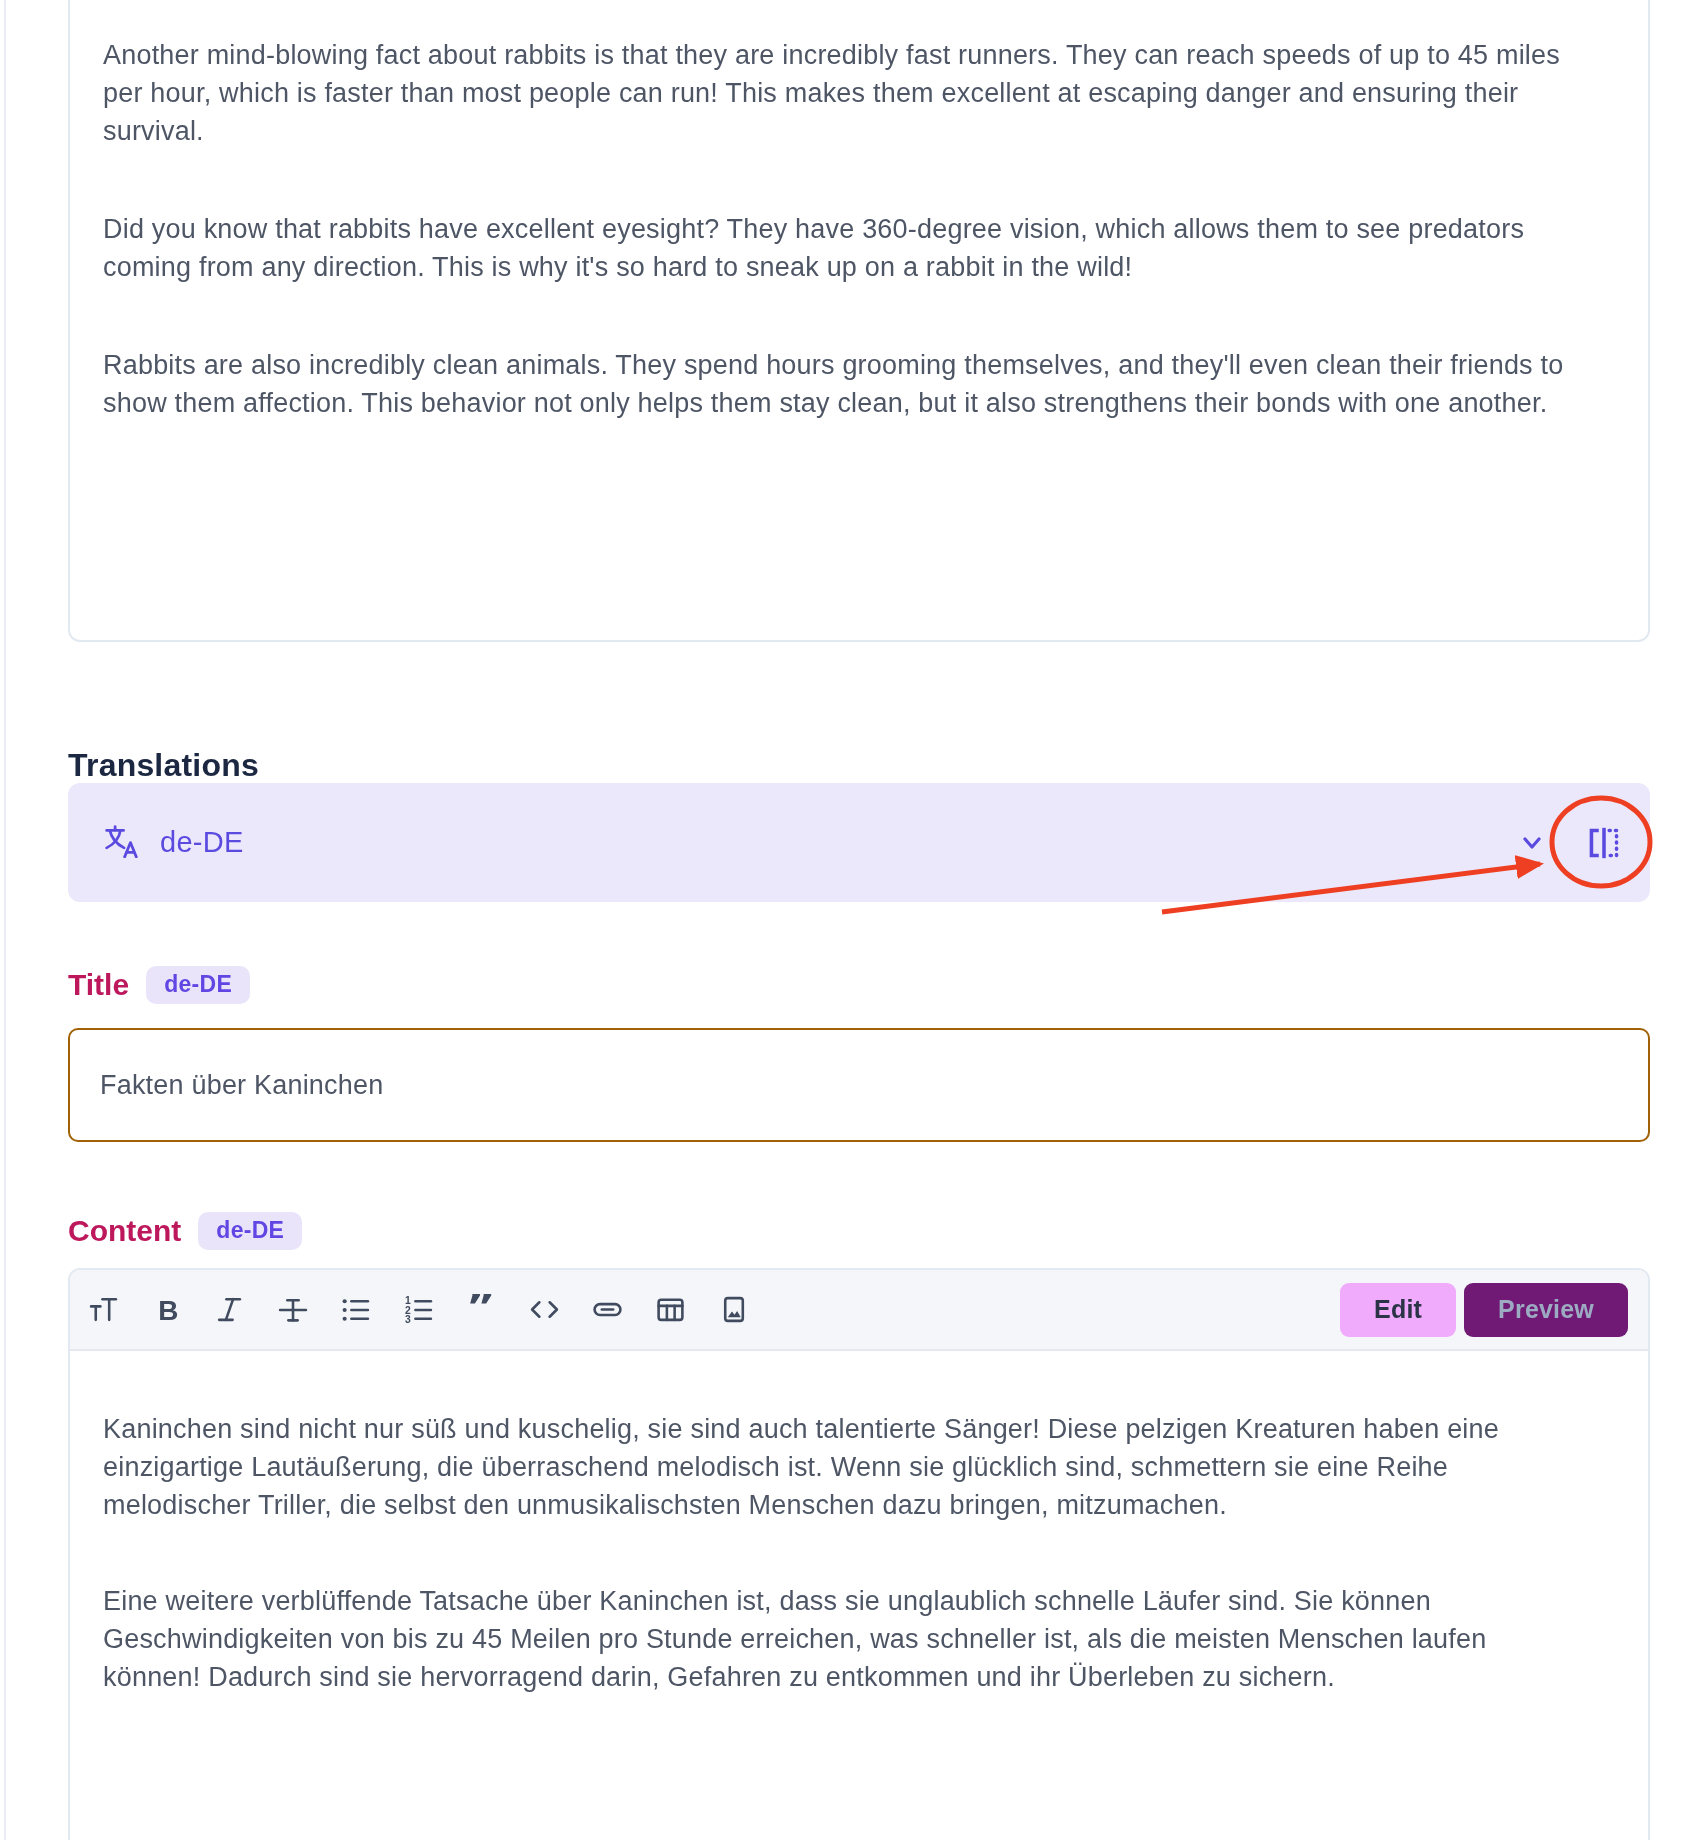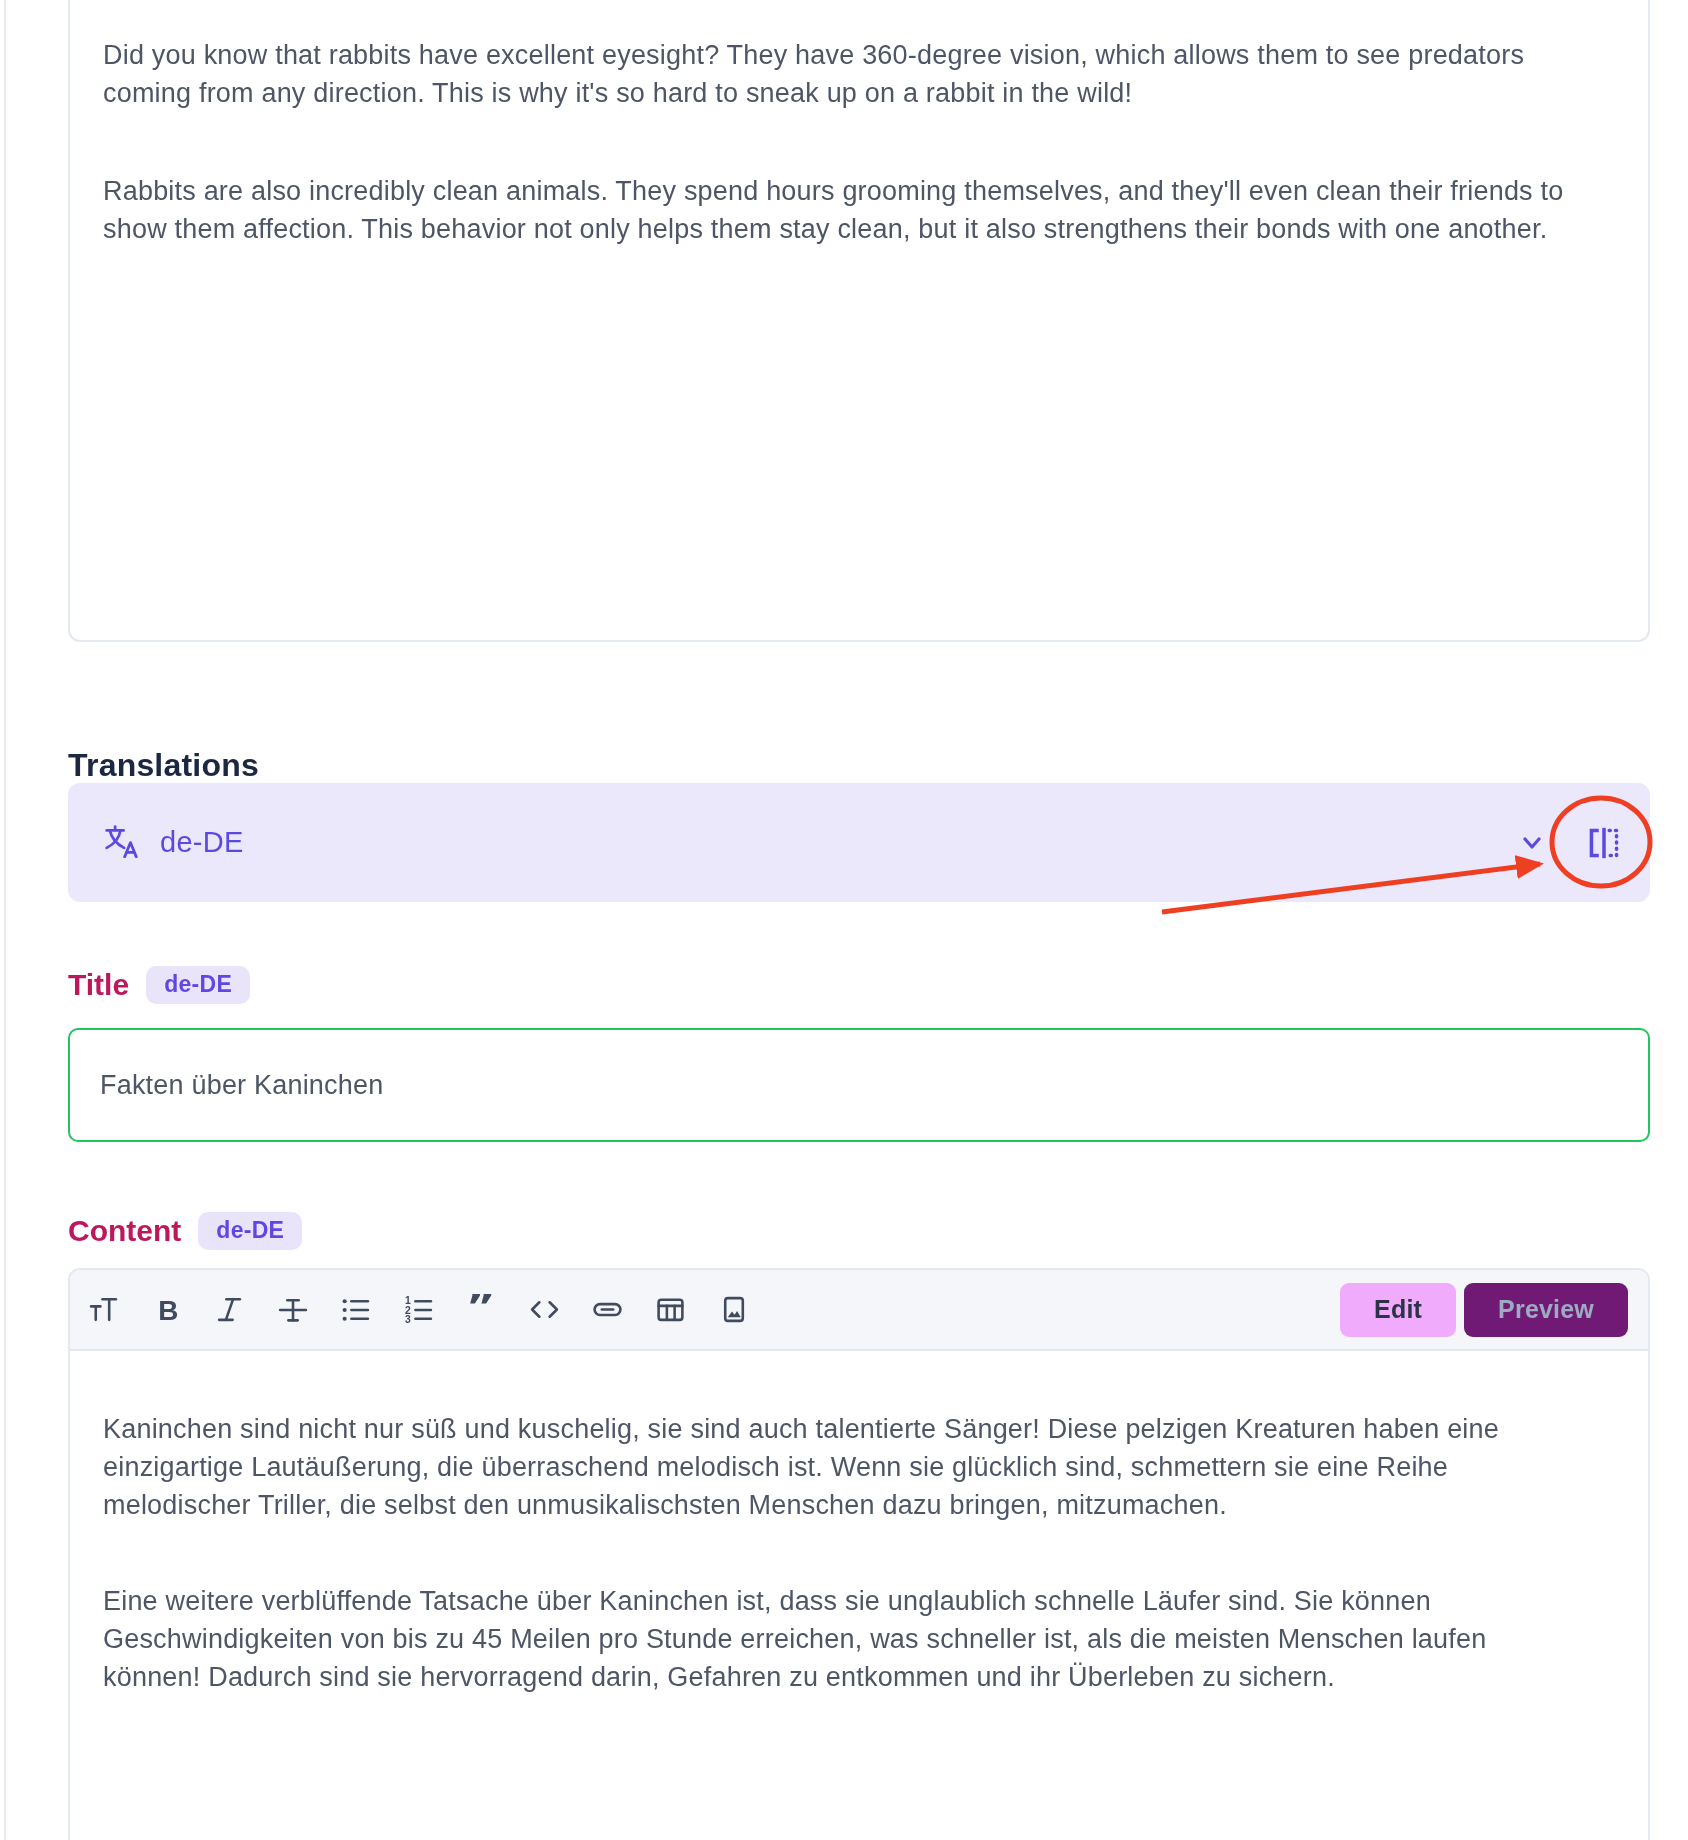--- a/index.html
+++ b/index.html
@@ -57,21 +57,21 @@
     width: 48px; height: 48px; display: flex; align-items: center; justify-content: center;
     cursor: pointer; background: transparent; border: none;
   }
   
   .annotation-circle { position: absolute; left: 1545px; top: 791px; width: 112px; height: 103px; pointer-events: none; }
   .annotation-arrow  { position: absolute; left: 1150px; top: 848px; width: 410px; height: 82px; pointer-events: none; }
   
   .title-row { top: 966px; }
   .title-input {
     position: absolute; left: 68px; top: 1028px; width: 1582px; height: 114px;
-    background: #fff; border: 2px solid #22c55e; border-radius: 10px;
+    background: #fff; border: 2px solid #a16207; border-radius: 10px;
     display: flex; align-items: center; padding: 0 30px;
     font-size: 27px; color: #4e5666; letter-spacing: 0.2px;
   }
   
   .content-row { top: 1212px; }
   .content-box {
     position: absolute; left: 68px; top: 1268px; width: 1582px; height: 640px;
     background: #fff; border: 2px solid #e3e9f1; border-radius: 12px;
     overflow: hidden;
   }
@@ -97,20 +97,21 @@
   .editor-area p { margin-bottom: 58px; }
   .icon-stroke { stroke: #414b5f; stroke-width: 2.5; fill: none; stroke-linecap: round; stroke-linejoin: round; }
   .icon-fill { fill: #414b5f; }
 </style>
 </head>
 <body>
 
 <div class="left-rule"></div>
 
 <div class="top-box body-text">
+  <p>Another mind-blowing fact about rabbits is that they are incredibly fast runners. They can reach speeds of up to 45 miles per hour, which is faster than most people can run! This makes them excellent at escaping danger and ensuring their survival.</p>
   <p>Did you know that rabbits have excellent eyesight? They have 360-degree vision, which allows them to see predators coming from any direction. This is why it's so hard to sneak up on a rabbit in the wild!</p>
   <p>Rabbits are also incredibly clean animals. They spend hours grooming themselves, and they'll even clean their friends to show them affection. This behavior not only helps them stay clean, but it also strengthens their bonds with one another.</p>
 </div>
 
 <div class="section-heading" style="top:722px">Translations</div>
 
 <div class="banner">
   <div class="banner-left">
     <span>
       <svg width="36" height="34" viewBox="0 0 34 32">

